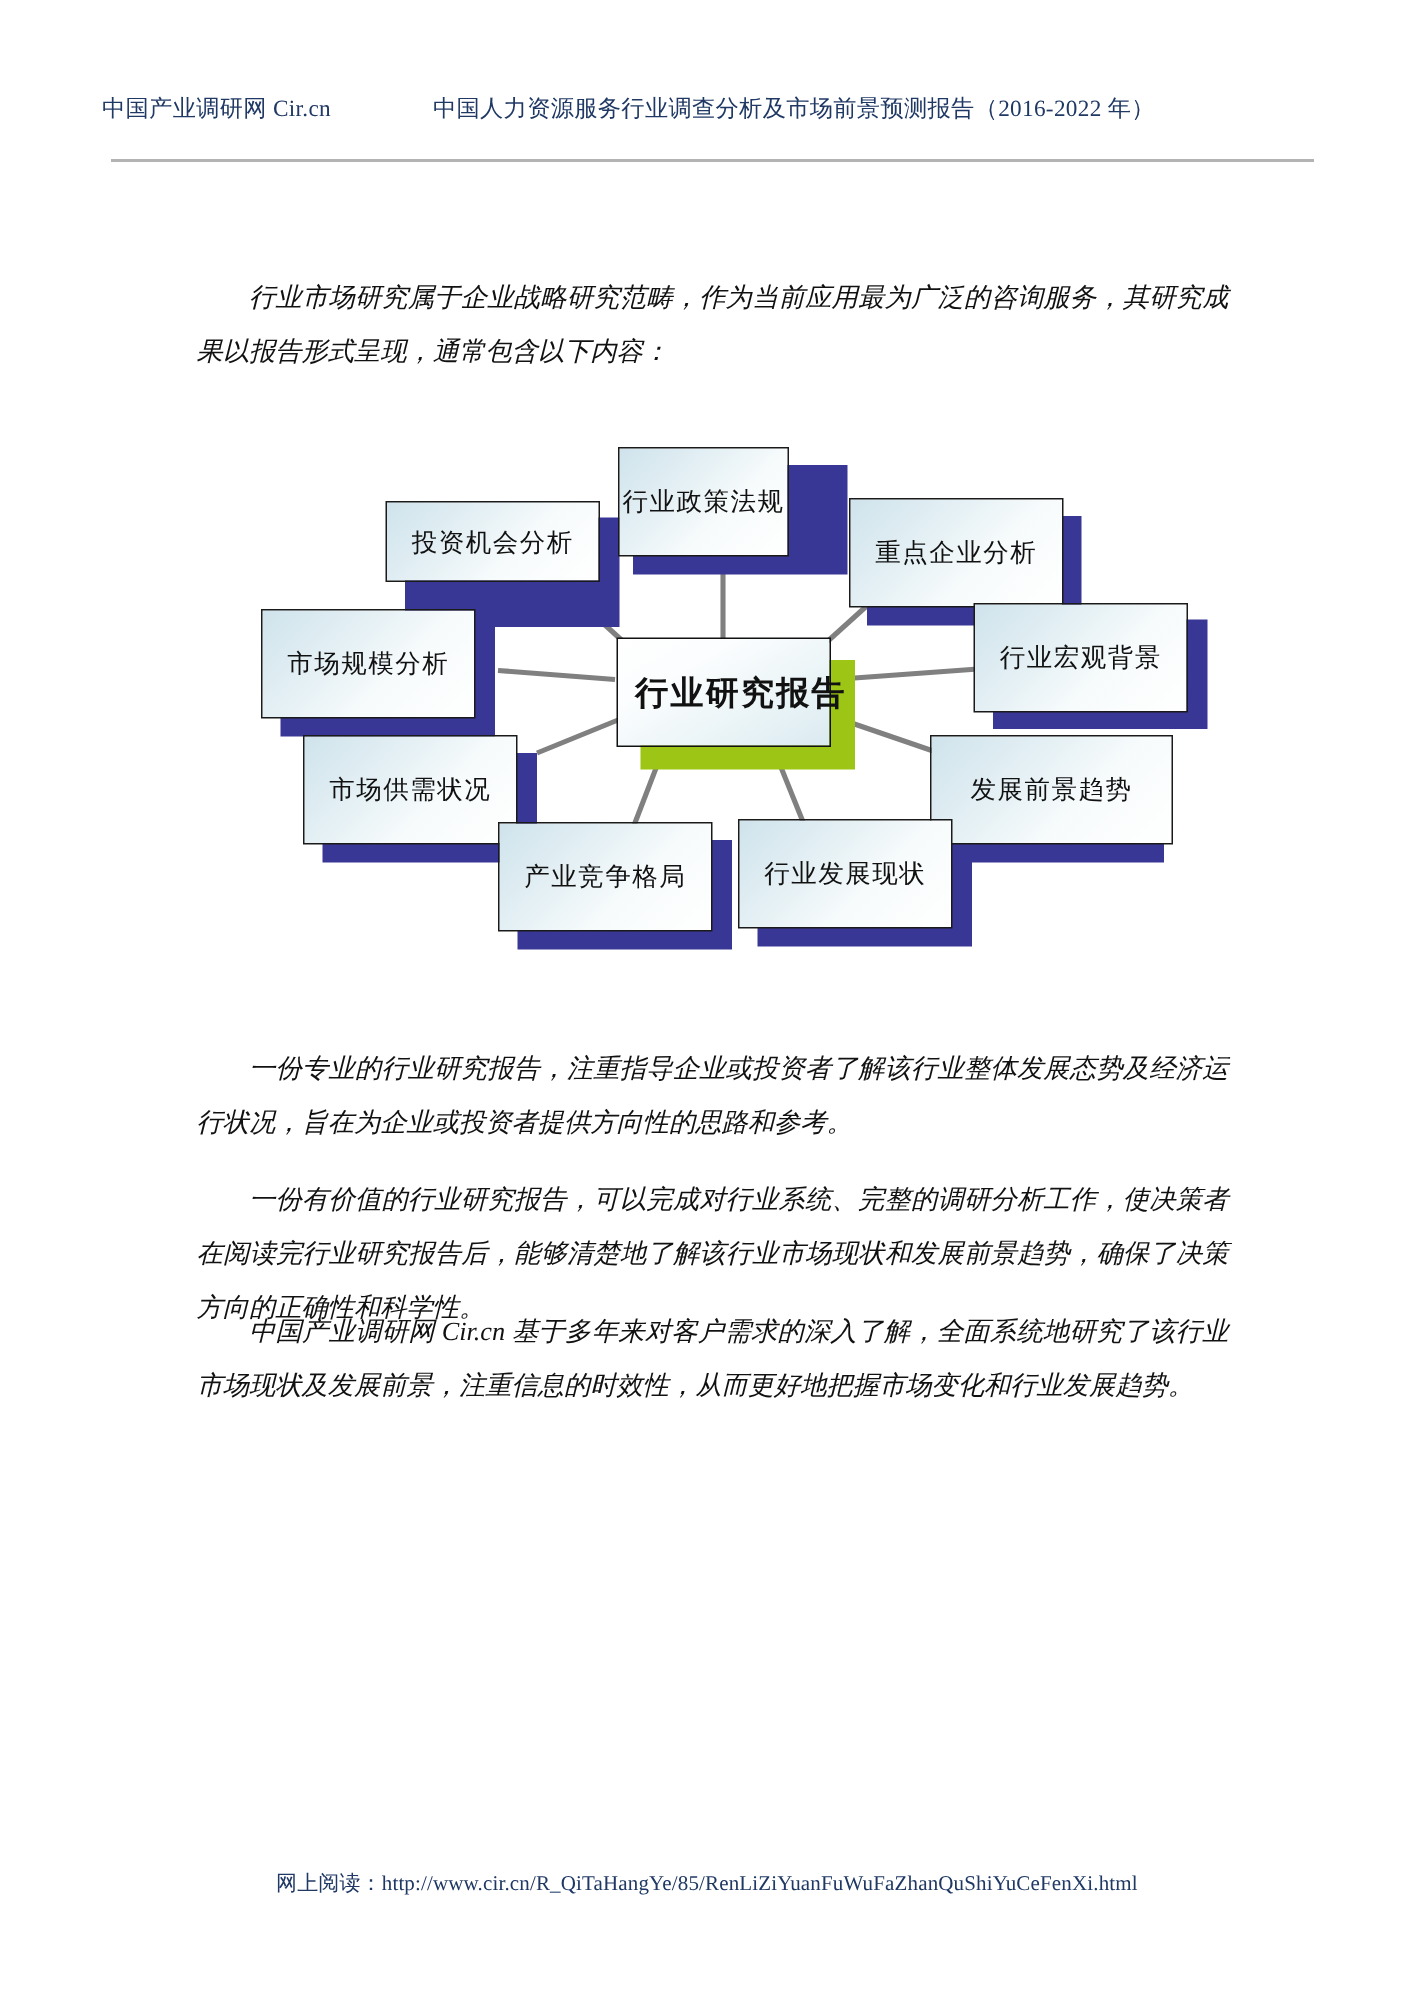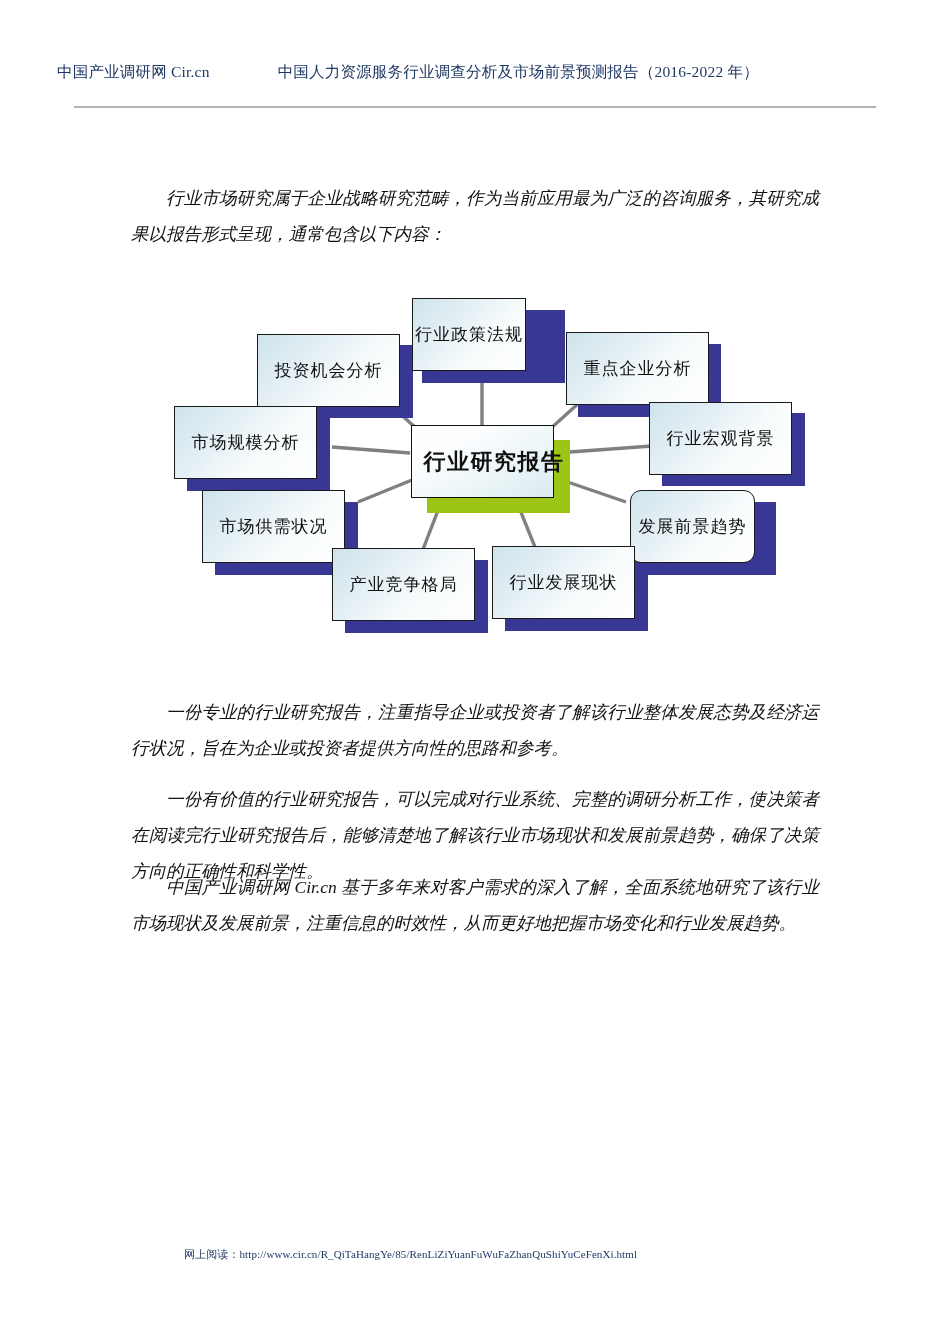--- a/index.html
+++ b/index.html
@@ -13,21 +13,21 @@
     position: relative;
     font-family: "Liberation Serif", "DejaVu Serif", serif;
     color: #1a1a1a;
     overflow: hidden;
   }
 
   
   .page-header {
     position: absolute;
     top: 62px;
-    left: 57px;
+    left: 68px;
     width: 806px;
     height: 34px;
     display: flex;
     align-items: flex-start;
     text-align: center;
   }
   .header-left {
     font-size: 15.5px;
     color: #1f3864;
     white-space: nowrap;
@@ -114,21 +114,21 @@
   .node-shadow.center-shadow {
     background: #9dc516;
     z-index: 3;
   }
 
   
   .page-footer {
     position: absolute;
     left: 184px;
     top: 1247px;
-    font-size: 11px;
+    font-size: 14px;
     color: #1f3864;
     white-space: nowrap;
     letter-spacing: 0.1px;
   }
   .footer-url { color: #1f3864; text-decoration: none; }
 </style>
 </head>
 <body>
 
 <div class="page-header">
@@ -155,21 +155,21 @@
       <line x1="356" y1="210" x2="377" y2="262"></line>
     </g>
   </svg>
 
   <div class="node-shadow" style="left:262px; top:20px; width:143px; height:73px;"></div>
   <div class="node" style="left:252px; top:8px; width:114px; height:73px;">
     <span>行业政策法规</span>
   </div>
 
   <div class="node-shadow" style="left:110px; top:55px; width:143px; height:73px;"></div>
-  <div class="node" style="left:97px; top:44px; width:143px; height:73px;">
+  <div class="node" style="left:97px; top:44px; width:143px; height:54px;">
     <span>投资机会分析</span>
   </div>
 
   <div class="node-shadow" style="left:418px; top:54px; width:143px; height:73px;"></div>
   <div class="node" style="left:406px; top:42px; width:143px; height:73px;">
     <span>重点企业分析</span>
   </div>
 
   <div class="node-shadow" style="left:27px; top:128px; width:143px; height:73px;"></div>
   <div class="node" style="left:14px; top:116px; width:143px; height:73px;">
@@ -180,21 +180,21 @@
   <div class="node" style="left:489px; top:112px; width:143px; height:73px;">
     <span>行业宏观背景</span>
   </div>
 
   <div class="node-shadow" style="left:55px; top:212px; width:143px; height:73px;"></div>
   <div class="node" style="left:42px; top:200px; width:143px; height:73px;">
     <span>市场供需状况</span>
   </div>
 
   <div class="node-shadow" style="left:473px; top:212px; width:143px; height:73px;"></div>
-  <div class="node" style="left:470px; top:200px; width:125px; height:73px;border-radius:11px;">
+  <div class="node" style="left:460px; top:200px; width:162px; height:73px;">
     <span>发展前景趋势</span>
   </div>
 
   <div class="node-shadow" style="left:185px; top:270px; width:143px; height:73px;"></div>
   <div class="node" style="left:172px; top:258px; width:143px; height:73px;">
     <span>产业竞争格局</span>
   </div>
 
   <div class="node-shadow" style="left:345px; top:268px; width:143px; height:73px;"></div>
   <div class="node" style="left:332px; top:256px; width:143px; height:73px;">

